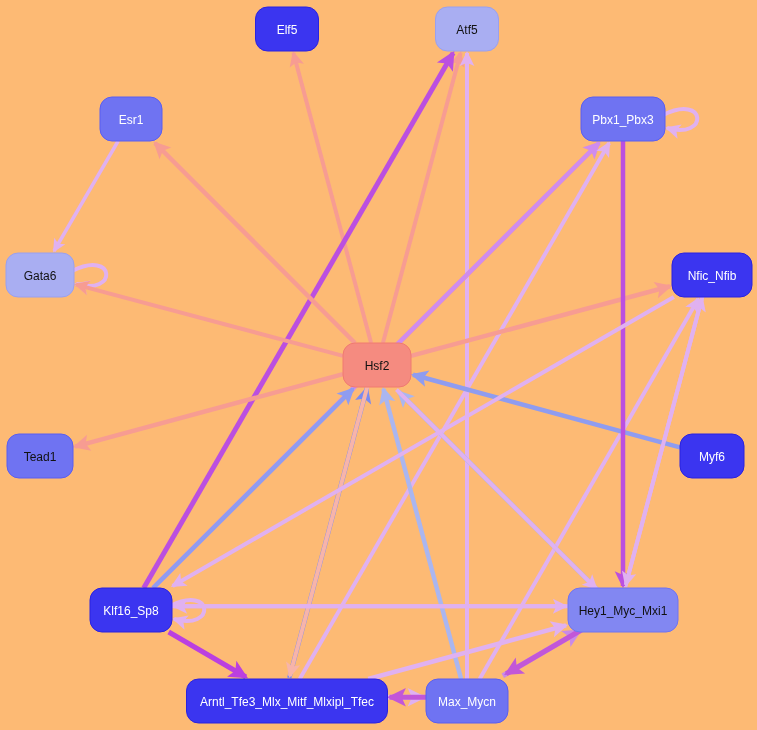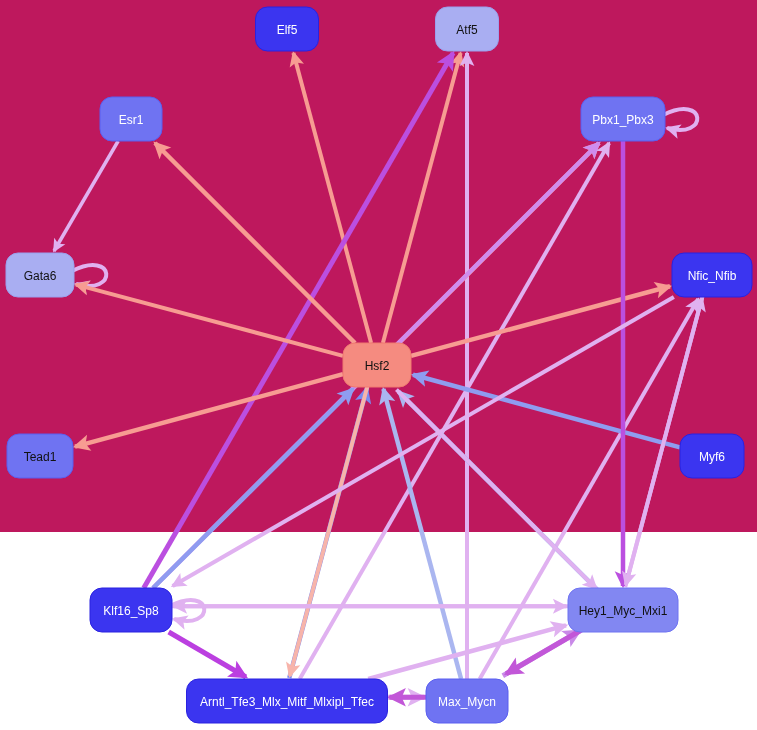--- a/index.html
+++ b/index.html
@@ -1,18 +1,18 @@
 <!DOCTYPE html>
 <html><head>
 <meta charset="utf-8">
 <style>
   html,body{margin:0;padding:0;background:#ffffff;}
   body{width:757px;height:730px;overflow:hidden;
        font-family:"Liberation Sans","DejaVu Sans",sans-serif;}
-  #graph-root{position:relative;width:757px;height:532px;background:#be185d;}
+  #graph-root{position:relative;width:757px;height:730px;background:#fdba74;}
   svg#net{position:absolute;left:0;top:0;width:757px;height:730px;}
   .node-label{font-family:"Liberation Sans","DejaVu Sans",sans-serif;
               font-size:12px;text-anchor:middle;dominant-baseline:central;
               pointer-events:none;}
   .edge{fill:none;stroke-linecap:butt;}
 </style>
 </head>
 <body>
 
 <div id="graph-root">

